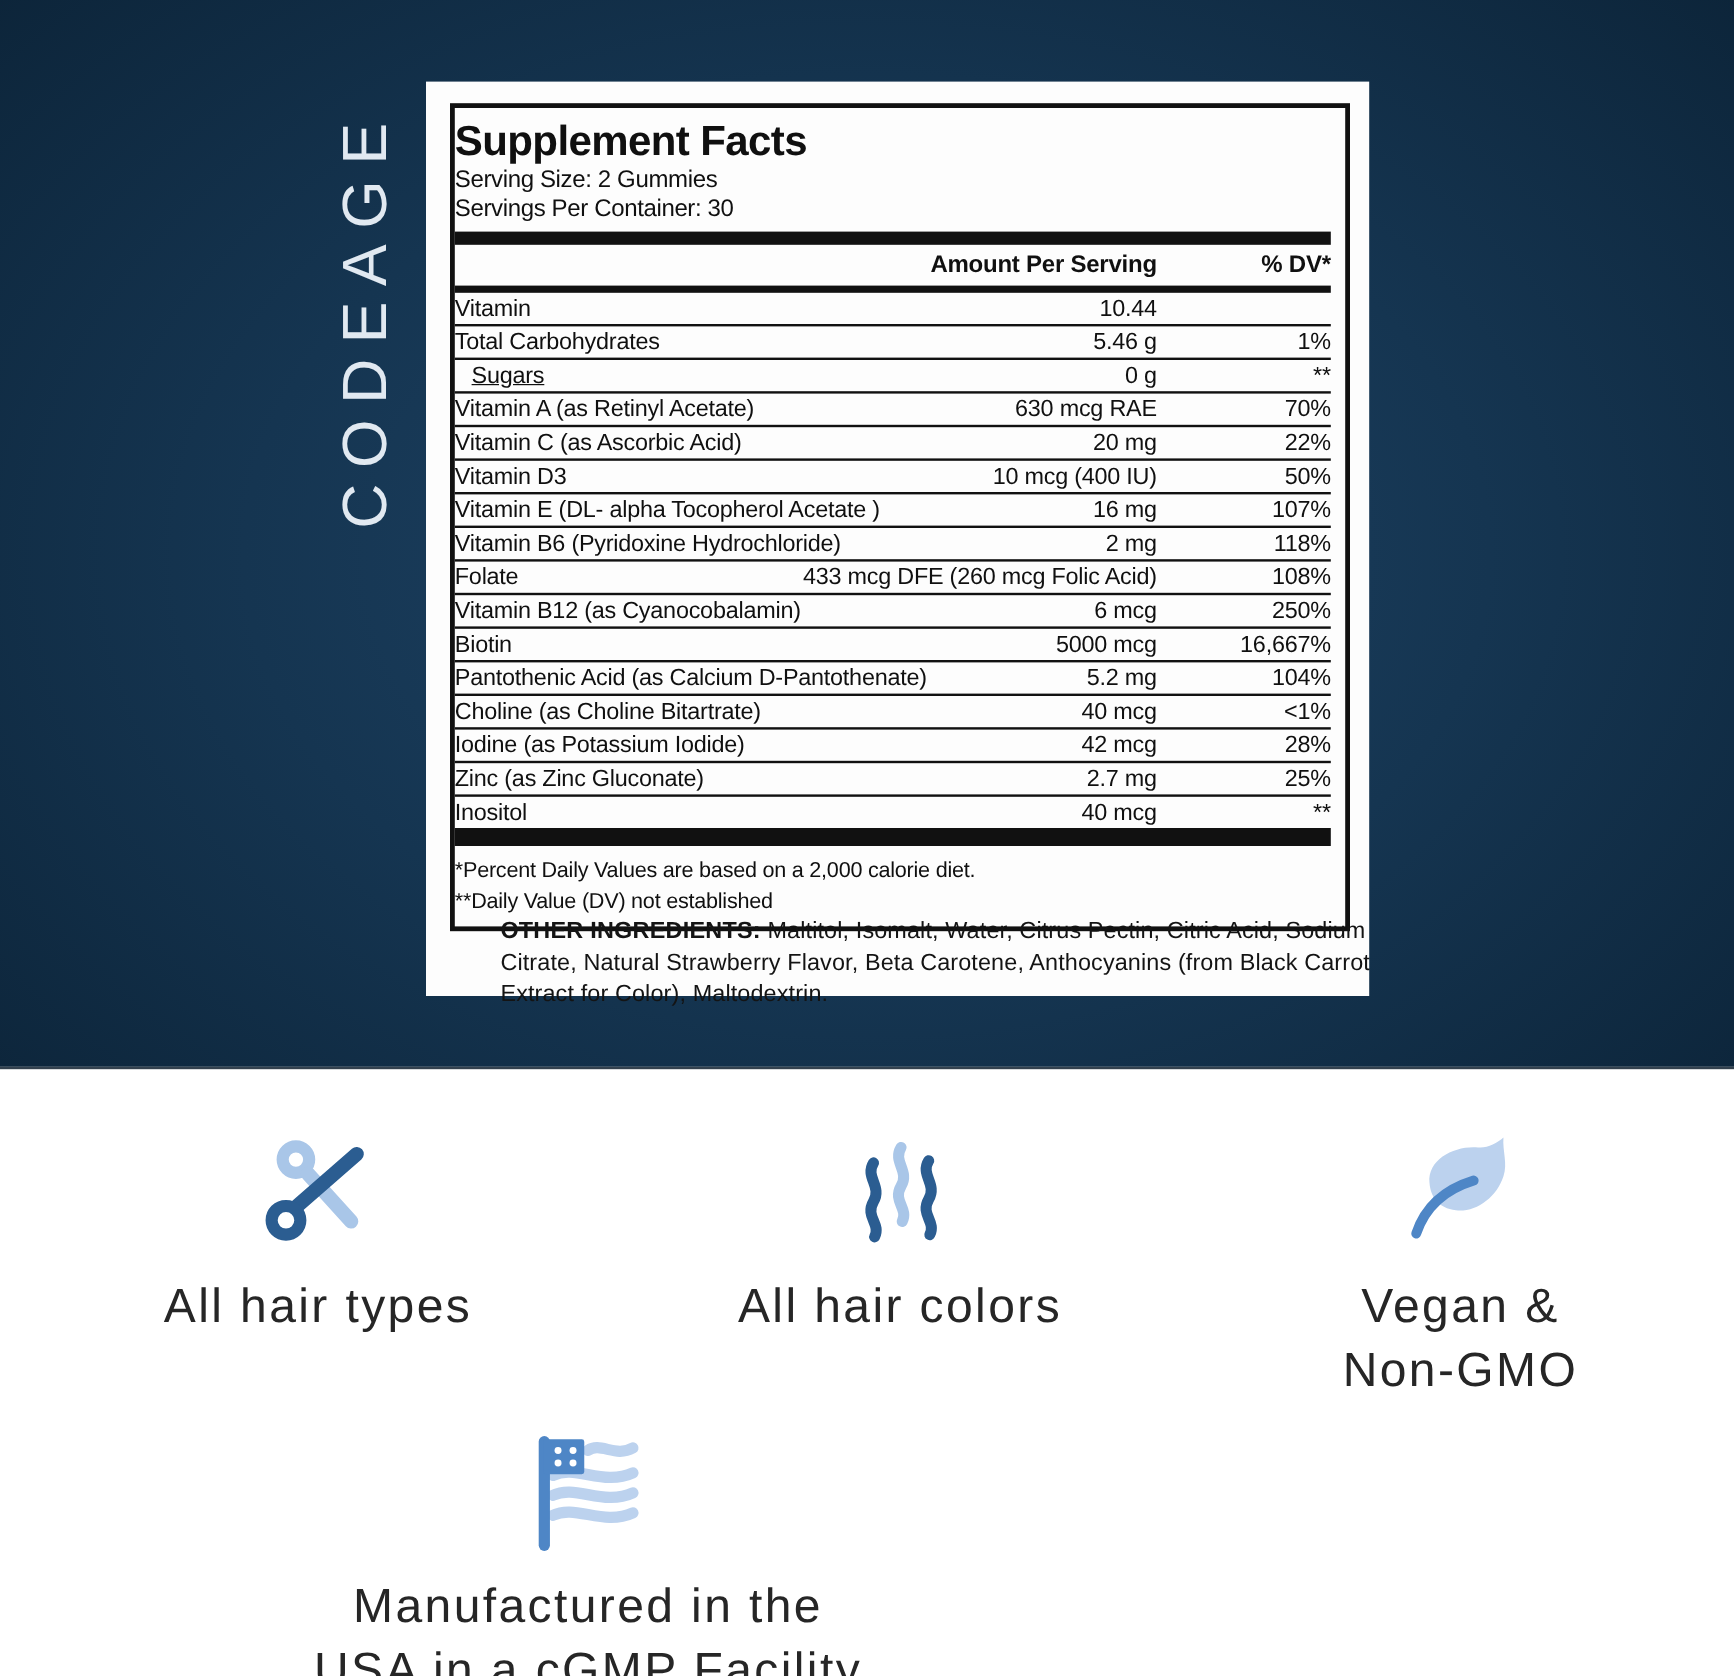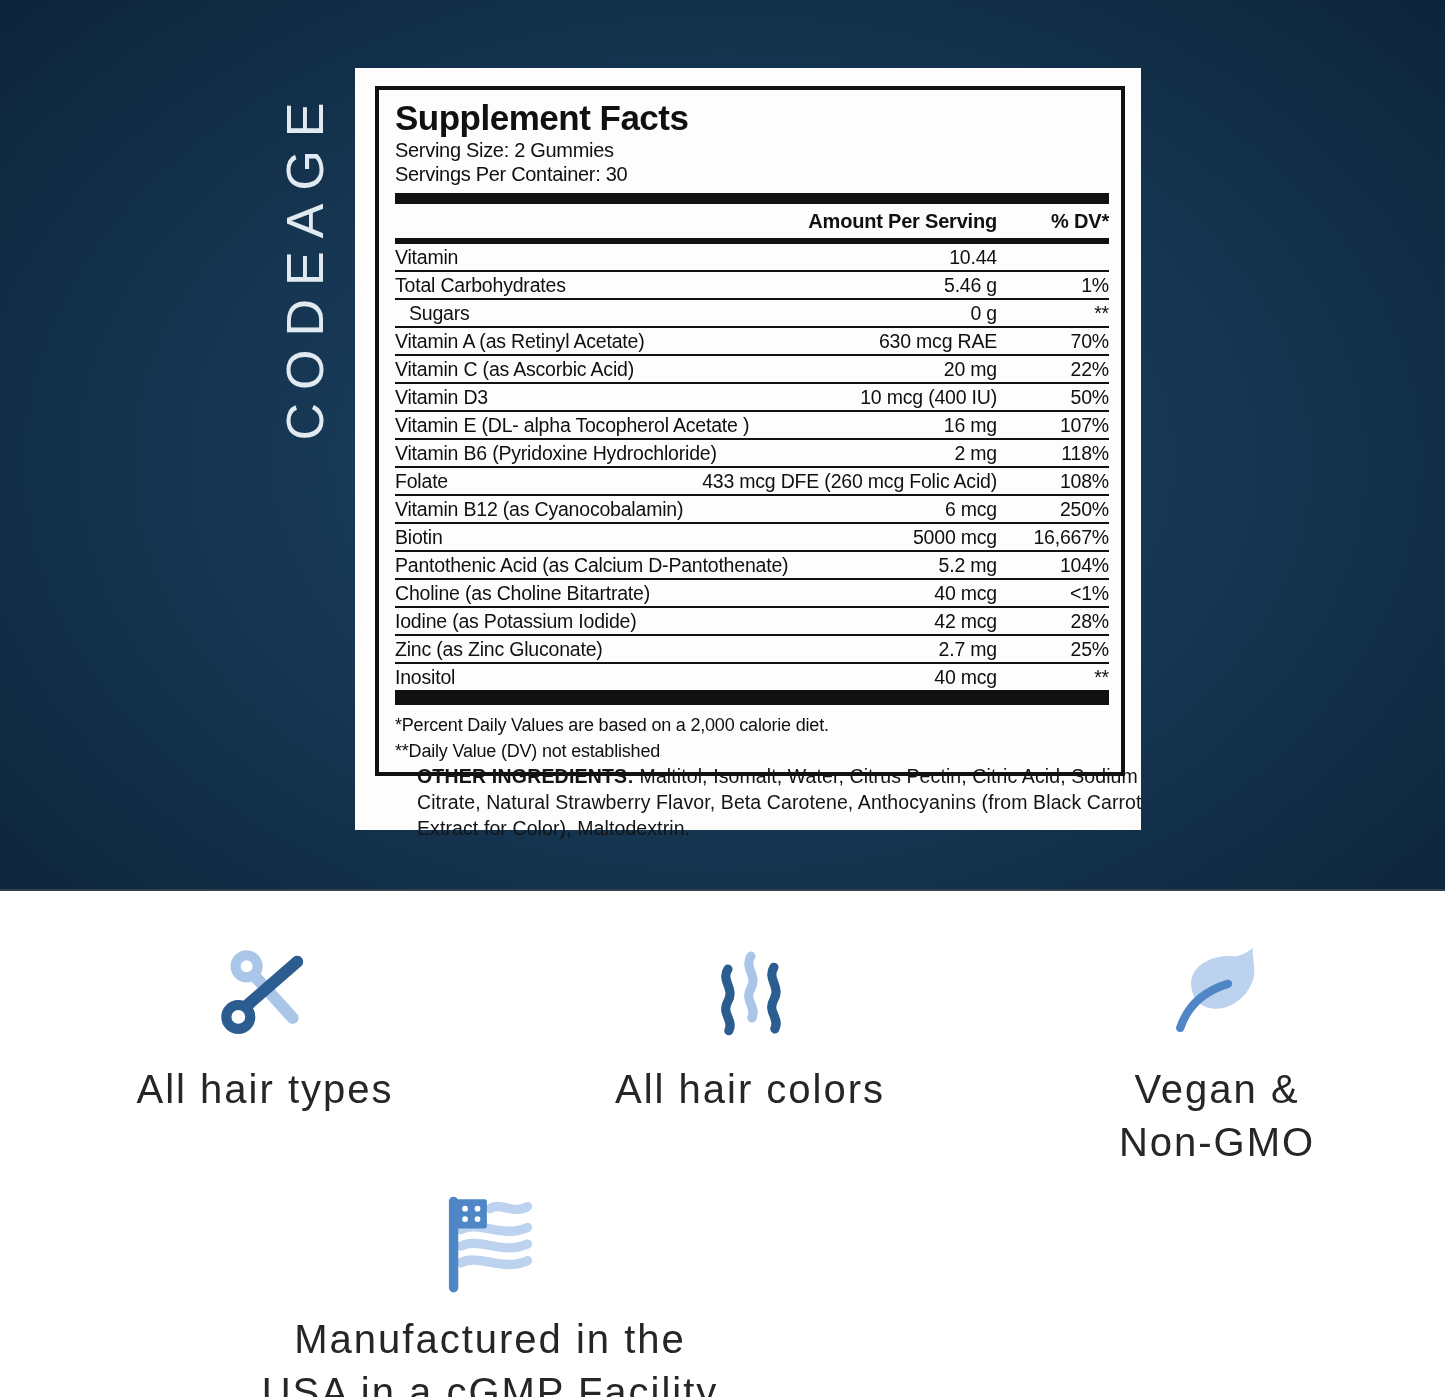--- a/index.html
+++ b/index.html
@@ -20,38 +20,38 @@
     text-align:center;line-height:60px;white-space:nowrap;
   }
   
   .panel{
     position:absolute;left:355px;top:68px;width:786px;height:762px;
     background:#fdfdfd;color:#101010;
   }
   .factbox{
     position:absolute;left:20px;top:18px;width:750px;
     border:4px solid #111;box-sizing:border-box;
-    padding:8px 12px 8px 16px;
+    padding:8px 12px 8px 0;
   }
   .sf-title{font-size:35px;font-weight:700;letter-spacing:-0.5px;line-height:40px;}
   .sf-serving{font-size:20px;line-height:24px;letter-spacing:-0.3px;}
   .bar-thick{height:11px;background:#111;margin-top:7px;}
   .bar-med{height:6px;background:#111;}
   .bar-heavy{height:15px;background:#111;}
   .fhead,.frow{
     display:grid;grid-template-columns:1fr max-content 112px;
-    align-items:center;white-space:nowrap;letter-spacing:-0.2px;
+    align-items:center;white-space:nowrap;letter-spacing:-0.2px;gap:33px;
   }
   .fhead{font-weight:700;font-size:20px;height:34px;}
   .fhead .famount,.fhead .fdv{text-align:right;}
   .frow{font-size:19.5px;height:26px;border-bottom:2px solid #111;}
   .frow:last-child{border-bottom:none;}
   .frow .famount{text-align:right;}
   .frow .fdv{text-align:right;}
-  .frow.indent .fname{padding-left:14px;}
+  .frow.indent .fname{padding-left:14px;text-decoration:underline;}
   .footnotes{padding-top:7px;font-size:18px;line-height:26px;letter-spacing:-0.2px;}
   .other-ing{
     position:absolute;left:22px;top:695px;width:752px;
     font-size:19.5px;line-height:26px;color:#141414;letter-spacing:0.1px;margin-left:40px;
   }
   .other-ing b{letter-spacing:0.2px;}
   
   .badges{position:absolute;left:0;top:889px;width:1445px;height:508px;background:#ffffff;margin-top:28px;}
   .badge{position:absolute;text-align:center;color:#262626;}
   .badge svg{display:block;margin:0 auto;}

